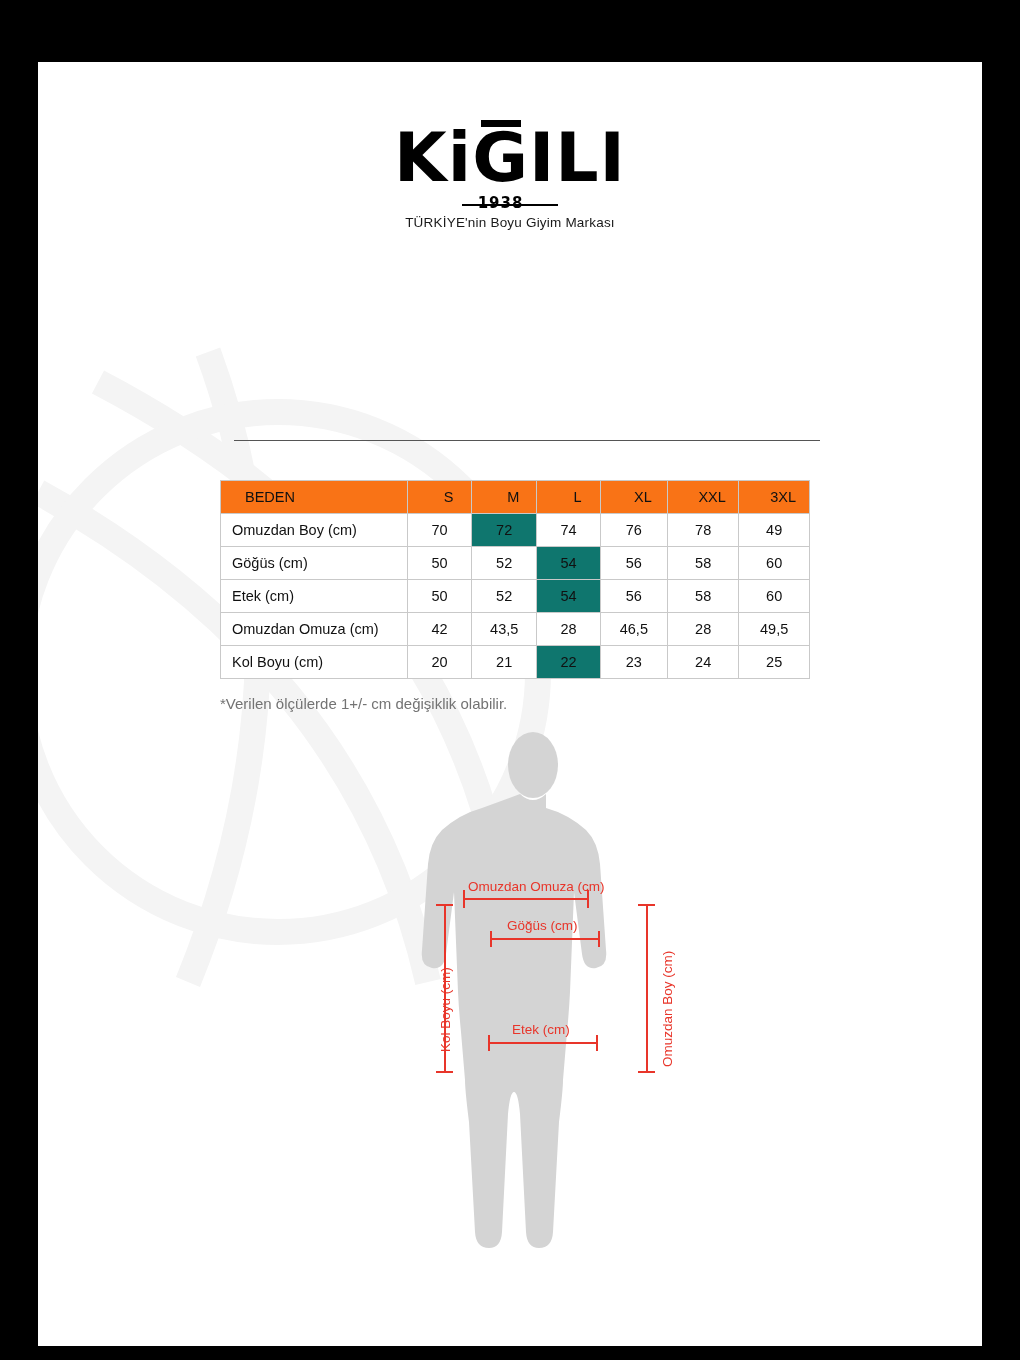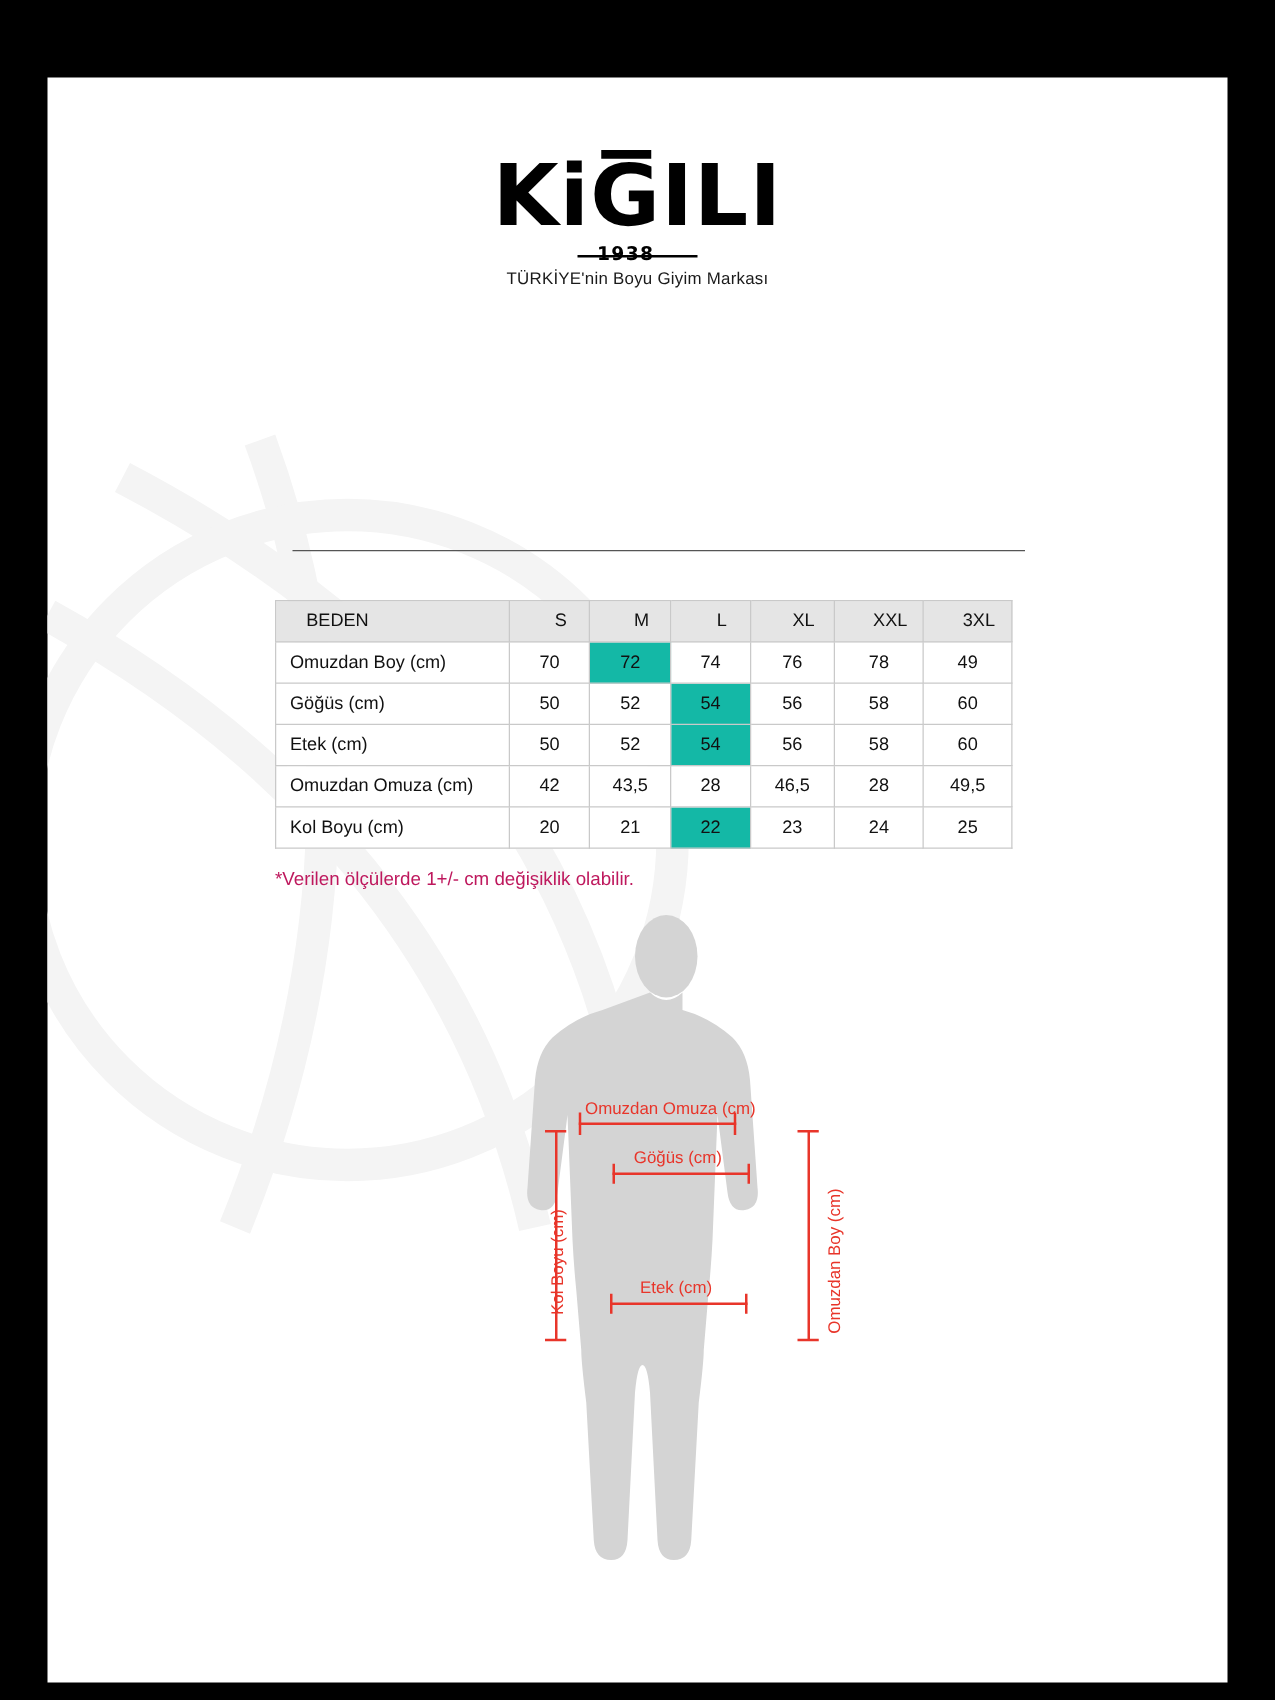--- a/index.html
+++ b/index.html
@@ -133,33 +133,33 @@
   }
   table.size-table th.lbl, table.size-table td.lbl {
     text-align: left;
     width: 228px;
     padding-left: 11px;
   }
   table.size-table td.val, table.size-table th.val {
     width: 49px;
   }
   table.size-table tr.header th {
-    background: #e5e5e5;
+    background: #f97316;
     padding-left: 24px;
   }
   table.size-table td.hl {
-    background: #14b8a6;
+    background: #0f766e;
   }
 
   .note {
     position: absolute;
     left: 182px;
     top: 633px;
     font-size: 15px;
-    color: #be185d;
+    color: #737373;
   }
 
   
   .figure-area {
     position: absolute;
     left: 330px;
     top: 660px;
     width: 330px;
     height: 600px;
   }

